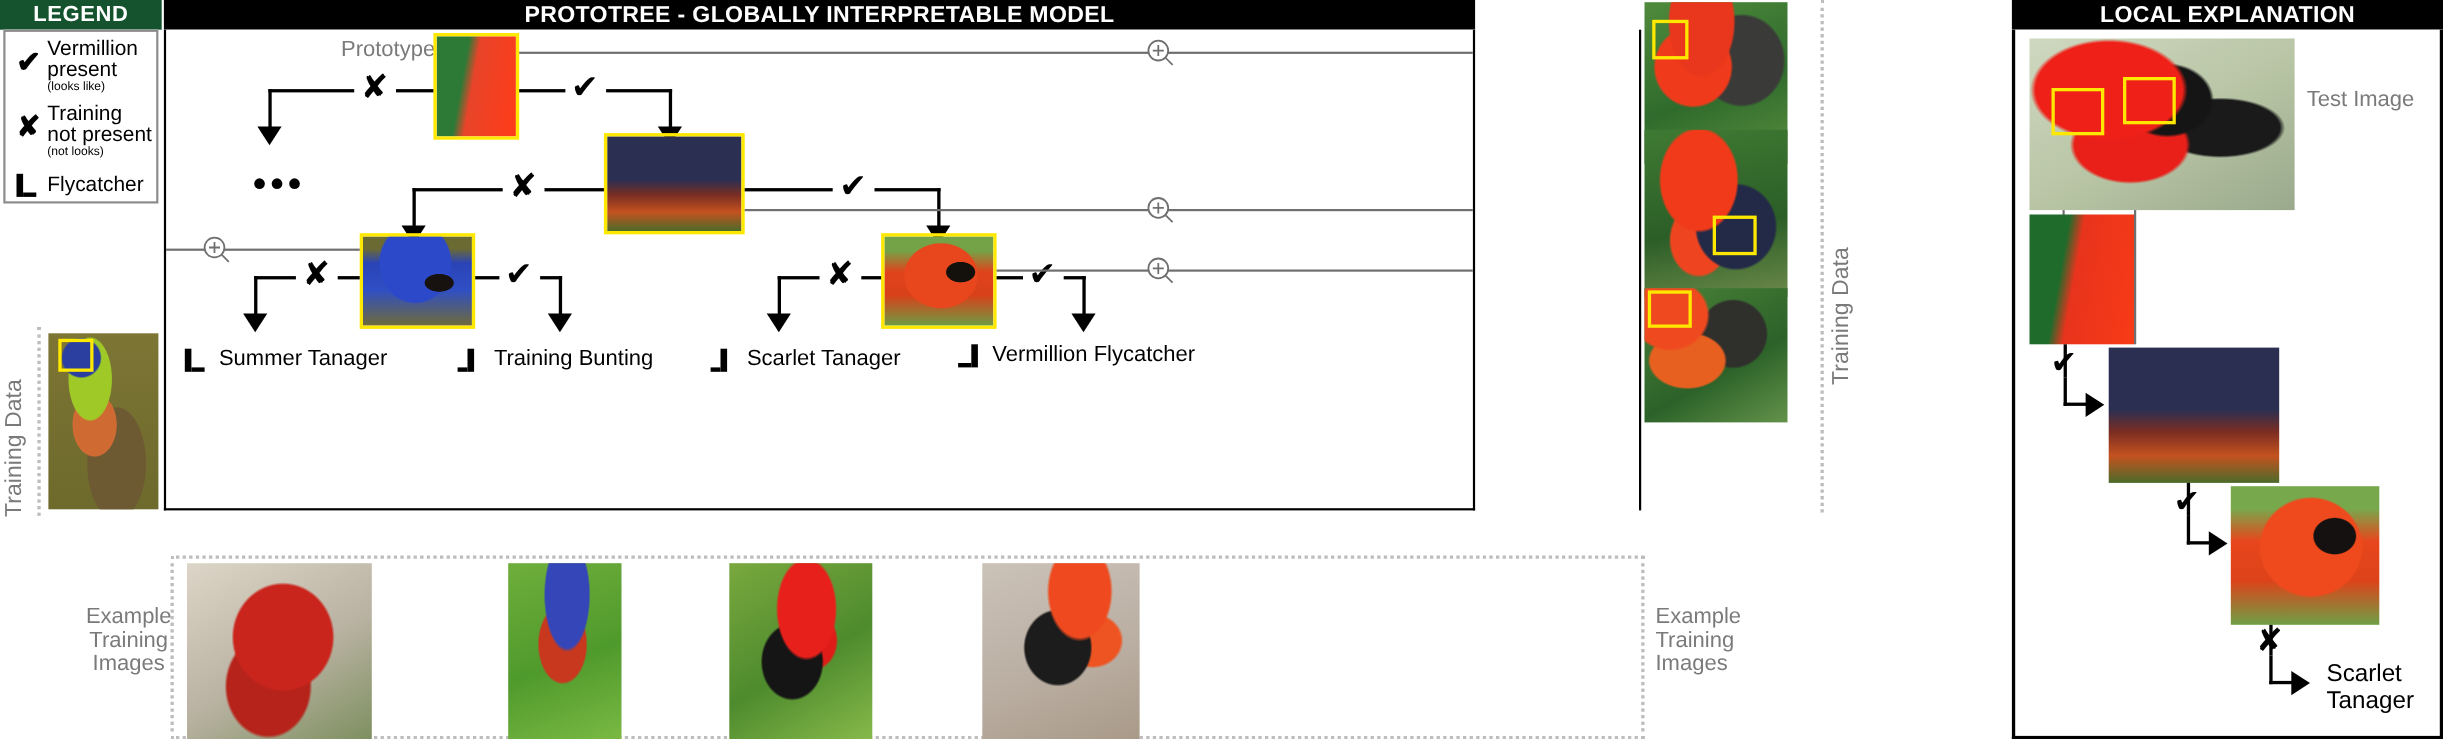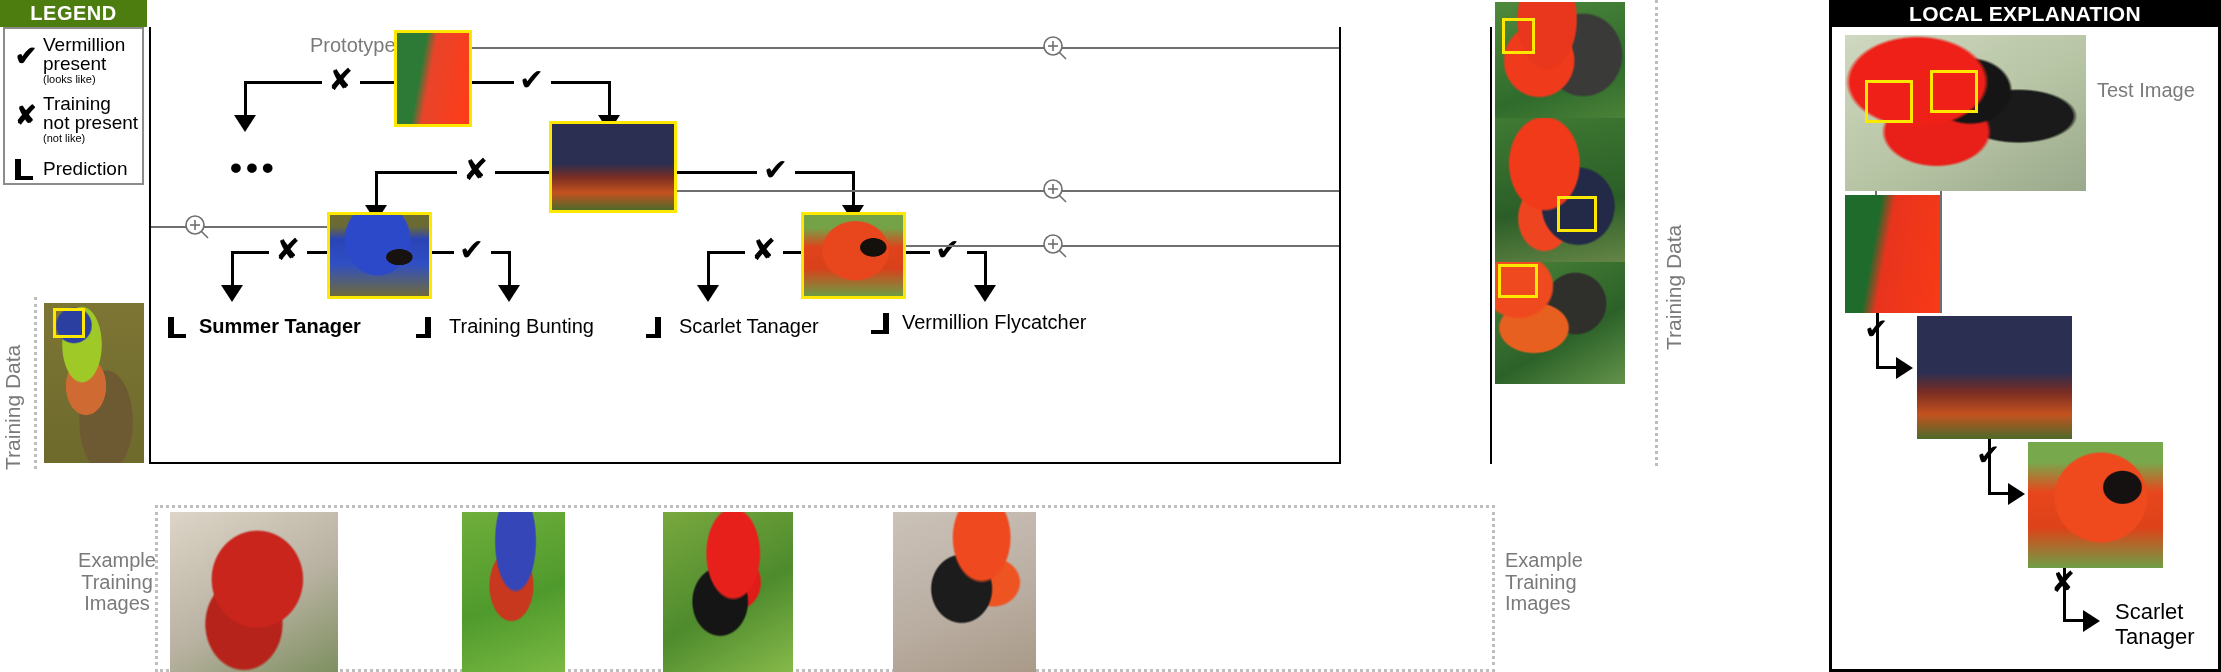--- a/index.html
+++ b/index.html
@@ -1,20 +1,20 @@
 <!DOCTYPE html>
 <html><head>
 <meta charset="utf-8">
 <style>
   html,body{margin:0;padding:0;background:#ffffff;}
   body{width:2221px;height:672px;font-family:"Liberation Sans",sans-serif;position:relative;overflow:hidden;}
   .abs{position:absolute;}
   
   #legend{left:0px;top:0px;width:147px;height:188px;}
-  #legend-header{position:absolute;left:0;top:0;width:147px;height:27px;background:#4d7c0f;color:#fff;
+  #legend-header{position:absolute;left:0;top:0;width:147px;height:27px;background:#14532d;color:#fff;
       font-size:20px;font-weight:700;display:flex;align-items:center;justify-content:center;letter-spacing:.5px;}
   #legend-body{position:absolute;left:3px;top:27px;width:141px;height:158px;border:2px solid #8c8c8c;
       background:#fff;box-sizing:border-box;}
   .lg-row{position:absolute;display:flex;align-items:flex-start;}
   .lg-glyph{width:34px;flex:0 0 34px;text-align:center;font-size:30px;line-height:1;color:#000;font-weight:700;}
   .lg-text{line-height:1.02;}
   .lg-main{font-size:19px;color:#000;}
   .lg-sub{font-size:11px;color:#000;}
   
   .pred-glyph{position:relative;width:26px;height:22px;display:inline-block;}
@@ -68,47 +68,48 @@
       <div class="lg-glyph" style="padding-top:8px;font-size:27px;">✔</div>
       <div class="lg-text">
         <div class="lg-main">Vermillion present</div>
         <div class="lg-sub">(looks like)</div>
       </div>
     </div>
     <div class="lg-row" style="left:4px;top:65px;width:132px;">
       <div class="lg-glyph" style="padding-top:8px;font-size:26px;">✘</div>
       <div class="lg-text">
         <div class="lg-main">Training not present</div>
-        <div class="lg-sub">(not like)</div>
+        <div class="lg-sub">(not looks)</div>
       </div>
     </div>
     <div class="lg-row" style="left:4px;top:124px;width:132px;align-items:center;">
       <div class="lg-glyph" style="padding-top:2px;">
         <span class="pred-glyph"><i class="b1"></i><i class="b2"></i></span>
       </div>
       <div class="lg-text">
-        <div class="lg-main">Prediction</div>
+        <div class="lg-main">Flycatcher</div>
       </div>
     </div>
   </div>
 </div>
 
 <div class="abs vert gray-label" style="left:2px;top:300px;height:170px;font-size:21px;">Training Data</div>
 <div class="abs dashed-v" style="left:34px;top:297px;height:172px;"></div>
 <div class="abs plain-img" style="left:44px;top:303px;width:100px;height:160px;
      background:
        radial-gradient(circle at 30% 14%, #2b3fa0 0 11%, rgba(43,63,160,0) 12%),
        radial-gradient(ellipse at 38% 26%, #9ec926 0 22%, rgba(158,201,38,0) 23%),
        radial-gradient(ellipse at 42% 52%, #cf6a33 0 24%, rgba(207,106,51,0) 25%),
        radial-gradient(ellipse at 62% 74%, #6d5a33 0 30%, rgba(109,90,51,0) 31%),
        linear-gradient(#7d7534,#6d6a2c);">
   <div class="yellowbox" style="left:9px;top:5px;width:32px;height:30px;"></div>
 </div>
 
 <div class="abs" id="global">
+  <div id="global-header">PROTOTREE - GLOBALLY INTERPRETABLE MODEL</div>
   <div id="global-body">
 
     <div class="abs gray-label" style="left:159px;top:8px;">Prototype</div>
     <div class="abs proto" style="left:243px;top:3px;width:78px;height:97px;
          background:linear-gradient(100deg,#2d7a36 0 34%, #e8442a 46%, #ff3b17 100%);"></div>
 
     <div class="line-h" style="left:93px;top:54px;width:78px;"></div>
     <div class="mark" style="left:177px;top:38px;">✘</div>
     <div class="line-h" style="left:209px;top:54px;width:34px;"></div>
     <div class="line-v" style="left:93px;top:54px;height:38px;"></div>
@@ -165,21 +166,21 @@
     <div class="line-h" style="left:632px;top:224px;width:18px;"></div>
     <div class="line-v" style="left:556px;top:224px;height:38px;"></div>
     <div class="arrow-d" style="left:546px;top:258px;"></div>
 
     <div class="line-h" style="left:755px;top:224px;width:24px;"></div>
     <div class="mark" style="left:784px;top:208px;">✔</div>
     <div class="line-h" style="left:816px;top:224px;width:20px;"></div>
     <div class="line-v" style="left:833px;top:224px;height:38px;"></div>
     <div class="arrow-d" style="left:823px;top:258px;"></div>
 
-    <div class="leaf" style="left:15px;top:288px;font-weight:bold;">
+    <div class="leaf" style="left:15px;top:288px;">
       <span class="pred-glyph">
           <i class="b1"></i>
           <i class="b2"></i>
         </span>
       <span>Summer Tanager</span>
     </div>
     <div class="leaf" style="left:265px;top:288px;">
       <span class="pred-glyph mid">
           <i class="b1"></i>
           <i class="b2"></i>

